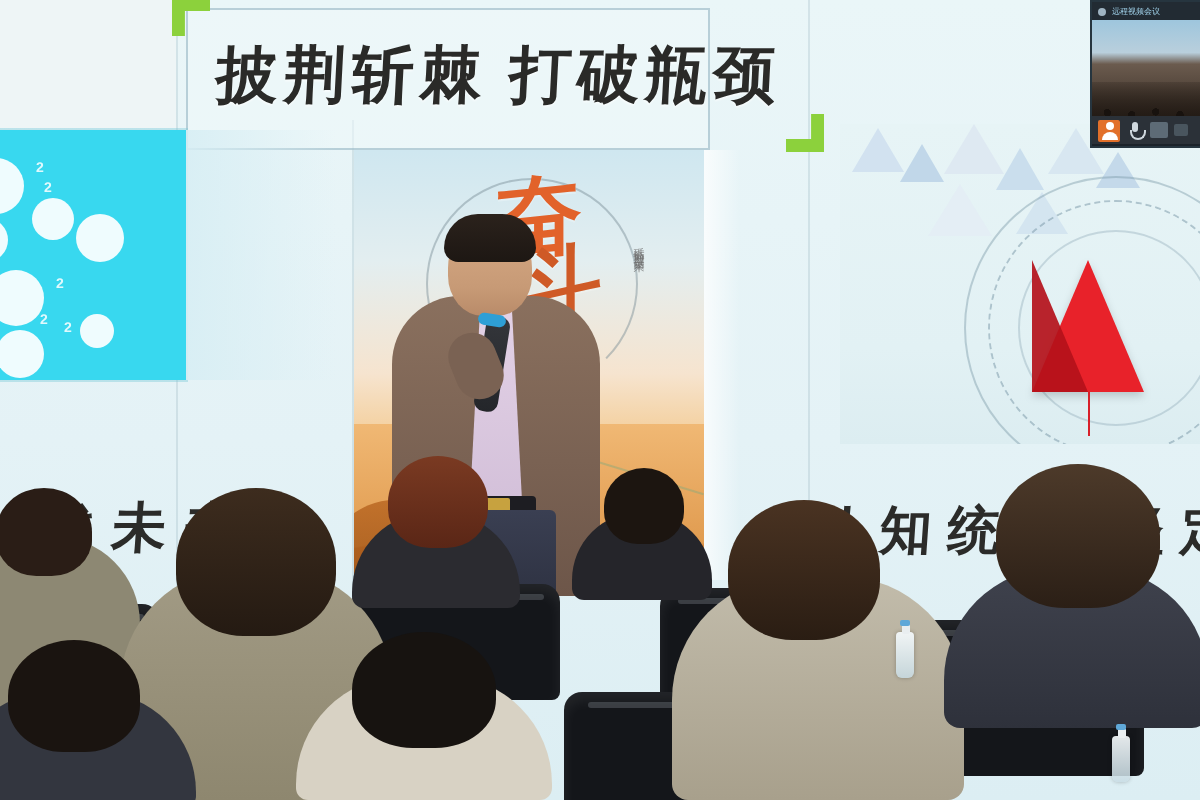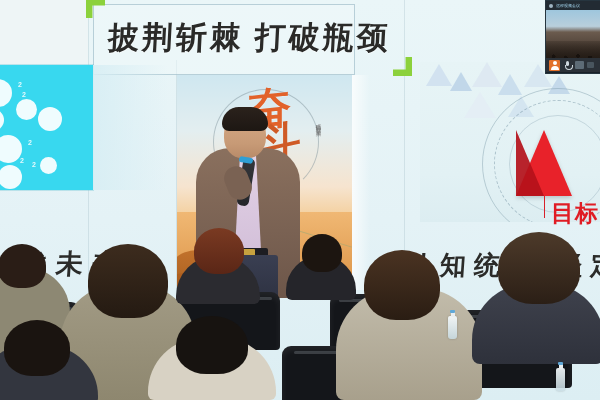--- a/index.html
+++ b/index.html
@@ -323,21 +323,20 @@
     <div class="tri" style="left:78px;top:12px;border-left:12px solid transparent;border-right:12px solid transparent;border-bottom:21px solid #c6dbec;"></div>
     <div class="tri" style="left:104px;top:2px;border-left:14px solid transparent;border-right:14px solid transparent;border-bottom:23px solid #d6e5f1;"></div>
     <div class="tri" style="left:128px;top:14px;border-left:11px solid transparent;border-right:11px solid transparent;border-bottom:18px solid #c0d6e9;"></div>
     <div class="tri" style="left:44px;top:30px;border-left:16px solid transparent;border-right:16px solid transparent;border-bottom:26px solid #e3edf5;"></div>
     <div class="tri" style="left:88px;top:34px;border-left:13px solid transparent;border-right:13px solid transparent;border-bottom:21px solid #d2e3ef;"></div>
     <div class="compass"></div>
     <div class="pyramid"></div>
     <div class="pyramid-face"></div>
     <div class="pyramid-needle"></div>
   </div>
-  <div class="red-text">目标</div>
 
   <div class="vc">
     <div class="vc-head">
       <div class="dot"></div>
       <div class="lbl">远程视频会议</div>
     </div>
     <div class="vc-feed">
       <div class="crowd"></div>
     </div>
     <div class="vc-bar">

